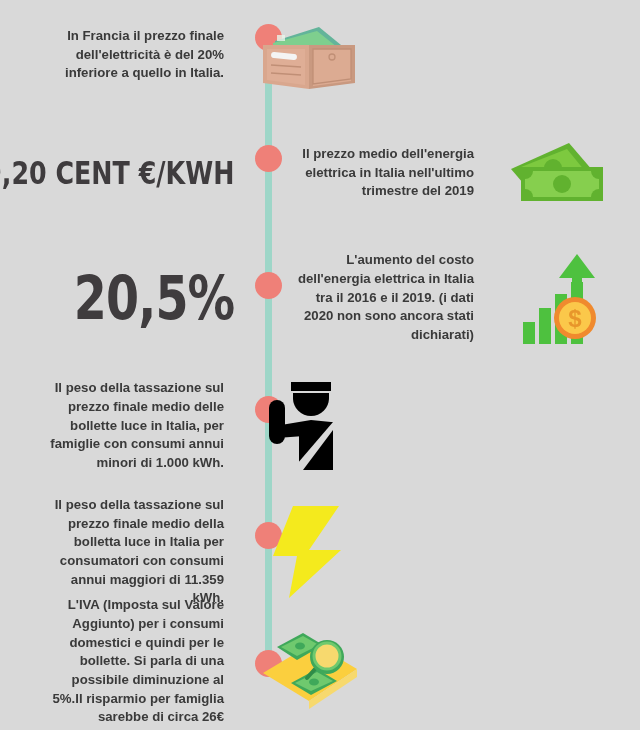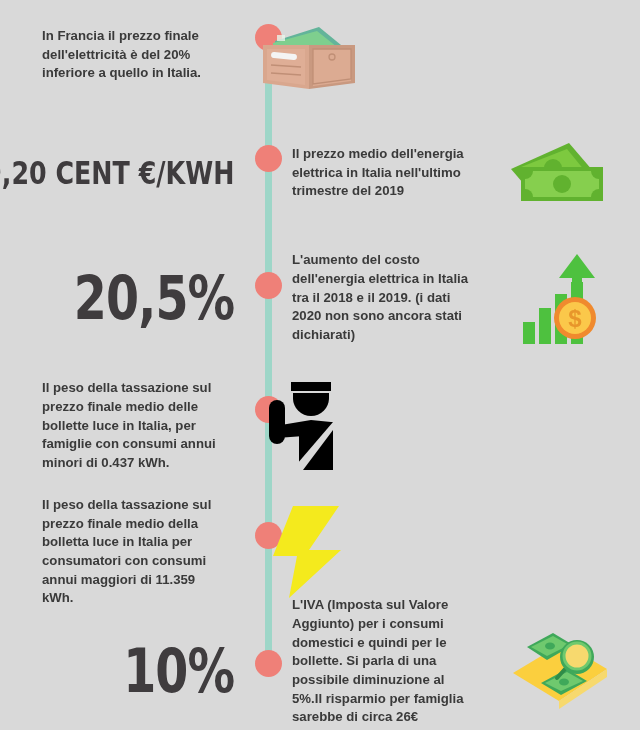--- a/index.html
+++ b/index.html
@@ -67,20 +67,21 @@
   }
   .stat-big   { font-size: 60px; }
   .stat-small { font-size: 32px; letter-spacing: 0px; }
 
   .spacer-cell { width: 42px; }
 
   .desc-cell {
     width: 190px;
     box-sizing: border-box;
     padding-right: 8px;
+    text-align: right;
   }
   .desc-text {
     color: #3a3a3a;
     font-size: 13.2px;
     font-weight: bold;
     line-height: 1.42;
     margin: 0;
   }
 
   .icon-cell {
@@ -156,21 +157,21 @@
       </span>
     </div>
   </div>
 
   <div class="row" style="top:238px; height:120px;">
     <div class="stat-cell">
       <span class="stat-value stat-big">20,5%</span>
     </div>
     <div class="spacer-cell"></div>
     <div class="desc-cell">
-      <p class="desc-text">L'aumento del costo dell'energia elettrica in Italia tra il 2018 e il 2019. (i dati 2020 non sono ancora stati dichiarati)</p>
+      <p class="desc-text">L'aumento del costo dell'energia elettrica in Italia tra il 2016 e il 2019. (i dati 2020 non sono ancora stati dichiarati)</p>
     </div>
     <div class="icon-cell">
 
       <span>
         <svg width="104" height="104" viewBox="0 0 104 104">
           <rect x="14" y="76" width="12" height="22" fill="#4ec13f"></rect>
           <rect x="30" y="62" width="12" height="36" fill="#4ec13f"></rect>
           <rect x="46" y="48" width="12" height="50" fill="#4ec13f"></rect>
           <rect x="62" y="36" width="12" height="62" fill="#4ec13f"></rect>
           <rect x="63" y="24" width="10" height="74" fill="#4ec13f"></rect>
@@ -179,21 +180,21 @@
           <circle cx="66" cy="72" r="16" fill="#fbc84a"></circle>
           <text x="66" y="81" font-family="'Liberation Sans', sans-serif" font-size="24" font-weight="bold" fill="#e8962b" text-anchor="middle">$</text>
         </svg>
       </span>
     </div>
   </div>
 
   <div class="row" style="top:366px; height:120px;">
     <div class="spacer-cell"></div>
     <div class="desc-cell">
-      <p class="desc-text">Il peso della tassazione sul prezzo finale medio delle bollette luce in Italia, per famiglie con consumi annui minori di 0.437 kWh.</p>
+      <p class="desc-text">Il peso della tassazione sul prezzo finale medio delle bollette luce in Italia, per famiglie con consumi annui minori di 1.000 kWh.</p>
     </div>
     <div class="icon-cell">
 
       <span>
         <svg width="92" height="96" viewBox="0 0 92 96">
           <rect x="26" y="4" width="40" height="9" fill="#000"></rect>
           <path d="M28 17 L64 17 A18 18 0 0 1 28 17 Z" fill="#000"></path>
           <path d="M28 15 L64 15 L64 20 A18 18 0 0 1 28 20 Z" fill="#000"></path>
           <path d="M4 30 A8 8 0 0 1 20 30 L20 58 A8 8 0 0 1 4 58 Z" fill="#000"></path>
           <path d="M10 48 L46 42 L66 44 L66 56 L12 60 Z" fill="#000"></path>
@@ -213,23 +214,20 @@
 
       <span>
         <svg width="80" height="96" viewBox="0 0 80 96">
           <path d="M22 2 L68 2 L38 46 L70 46 L18 94 L26 52 L2 52 Z" fill="#f4ea1d"></path>
         </svg>
       </span>
     </div>
   </div>
 
   <div class="row" style="top:612px; height:118px;">
-    <div class="stat-cell">
-      <span class="stat-value stat-big">10%</span>
-    </div>
     <div class="spacer-cell"></div>
     <div class="desc-cell">
       <p class="desc-text">L'IVA (Imposta sul Valore Aggiunto) per i consumi domestici e quindi per le bollette. Si parla di una possibile diminuzione al 5%.Il risparmio per famiglia sarebbe di circa 26€ all'anno.</p>
     </div>
     <div class="icon-cell">
 
       <span>
         <svg width="108" height="92" viewBox="0 0 108 92">
           <path d="M6 48 L56 18 L100 44 L52 76 Z" fill="#fbcf3e"></path>
           <path d="M52 76 L100 44 L100 52 L52 84 Z" fill="#f7d96e"></path>

